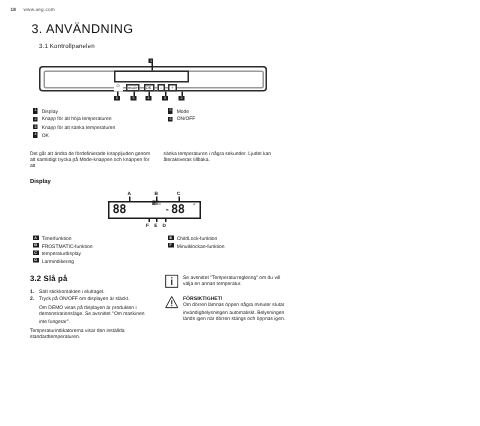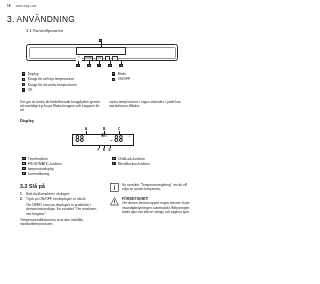--- a/index.html
+++ b/index.html
@@ -36,21 +36,21 @@
     letter-spacing: .1px;
   }
   .runhead .site {
     font-size: 3.1px;
     color: #4a4a4a;
     letter-spacing: .15px;
   }
 
   
   .chapter {
-    padding: 2px 0 0 7px;
+    padding: 2px 0 0 21px;
     font-size: 8.4px;
     font-weight: normal;
     letter-spacing: .25px;
     color: #111;
   }
   .subchapter {
     padding: 4px 0 0 26px;
     font-size: 4.1px;
     color: #222;
     letter-spacing: .1px;

